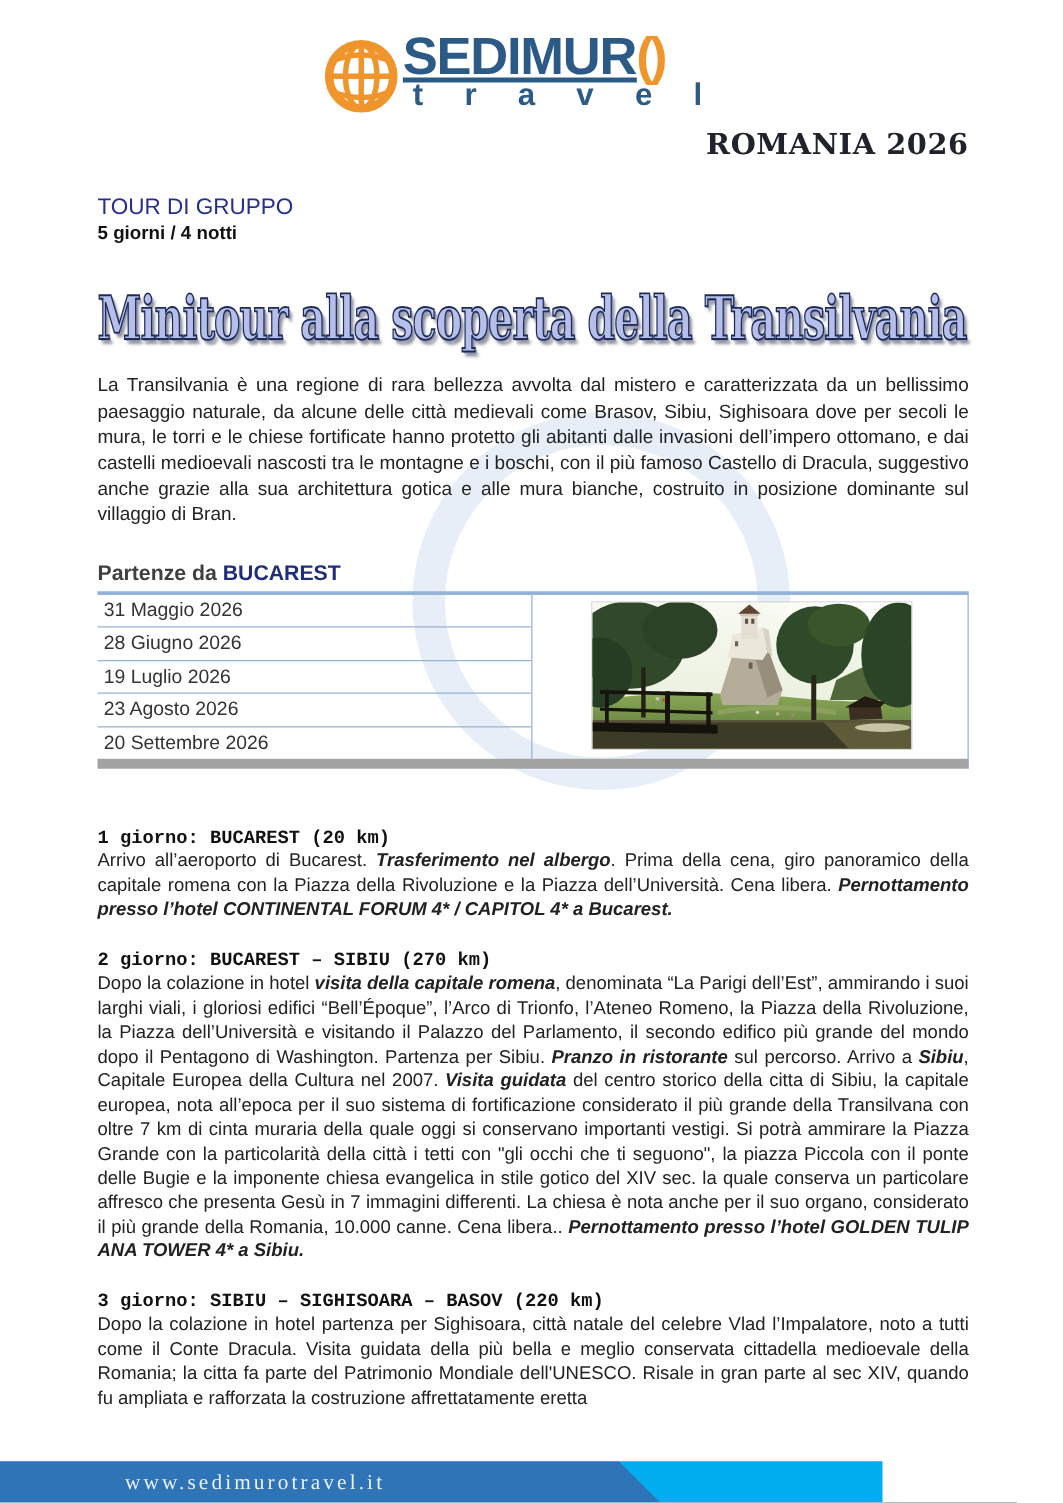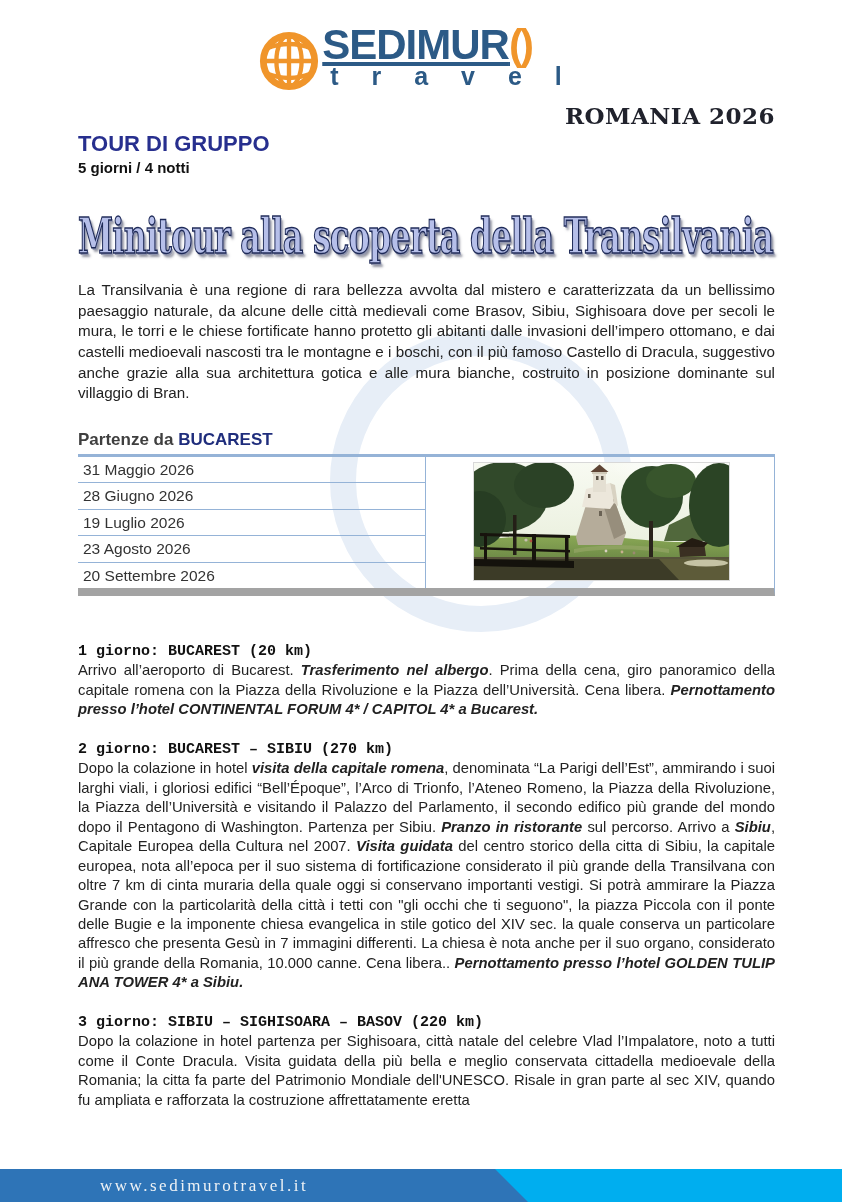--- a/index.html
+++ b/index.html
@@ -37,21 +37,21 @@
     color:#2c5a86;letter-spacing:13px;margin-top:-2px;padding-left:8px;white-space:nowrap;
   }
   .page-title{
     margin-top:10px;text-align:right;
     font-family:"DejaVu Serif",serif;font-weight:700;font-size:23px;color:#20222c;
     letter-spacing:0.5px;
   }
 
   
   .tour-type{
-    margin-top:2px;font-weight:700;font-size:22px;color:#272f8e;letter-spacing:0;
+    margin-top:26px;font-weight:400;font-size:18px;color:#272f8e;letter-spacing:0;
   }
   .tour-duration{font-weight:700;font-size:15px;color:#111;margin-top:2px;}
 
   
   .hero{
     margin:34px 0 0 0;height:56px;white-space:nowrap;overflow:visible;
   }
   .hero .fit{
     display:inline-block;transform-origin:left center;
     font-family:"DejaVu Serif",serif;font-weight:700;font-size:48px;line-height:52px;
@@ -91,21 +91,21 @@
   .itinerary{margin-top:46px;}
   .day{margin-bottom:20px;}
   .day-heading{font-weight:700;font-size:15px;color:#111;line-height:1.3;font-family:Liberation Mono, monospace;}
   .day-body{
     margin:0;font-size:14.8px;line-height:1.315;text-align:justify;color:#222;
   }
   .day-body .b{font-weight:700;font-style:italic;}
 
   
   .footer{
-    position:absolute;z-index:2;left:0;bottom:0;width:842px;height:33px;background:#00aeef;
+    position:absolute;z-index:2;left:0;bottom:0;width:706px;height:33px;background:#00aeef;
   }
   .footer-left{
     position:absolute;left:0;top:0;height:33px;width:560px;background:#2e74b7;
     clip-path:polygon(0 0,495px 0,528px 33px,0 33px);
   }
   .footer-url{
     position:absolute;left:100px;top:0;line-height:34px;
     font-family:"Liberation Serif",serif;font-size:17px;color:#eef2f5;letter-spacing:2.5px;
   }
 </style>

